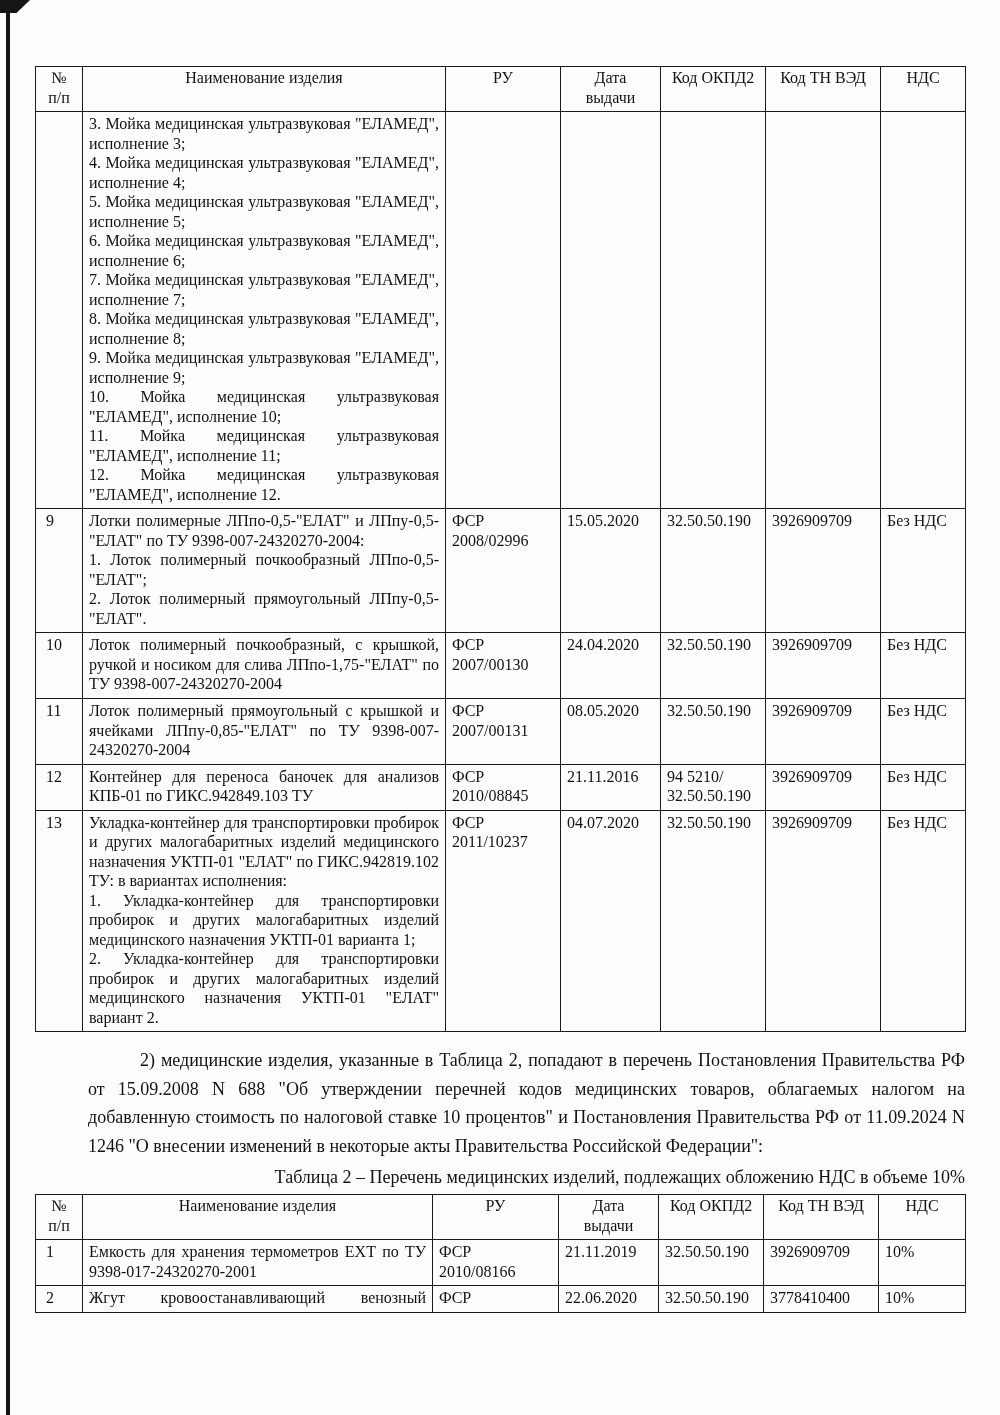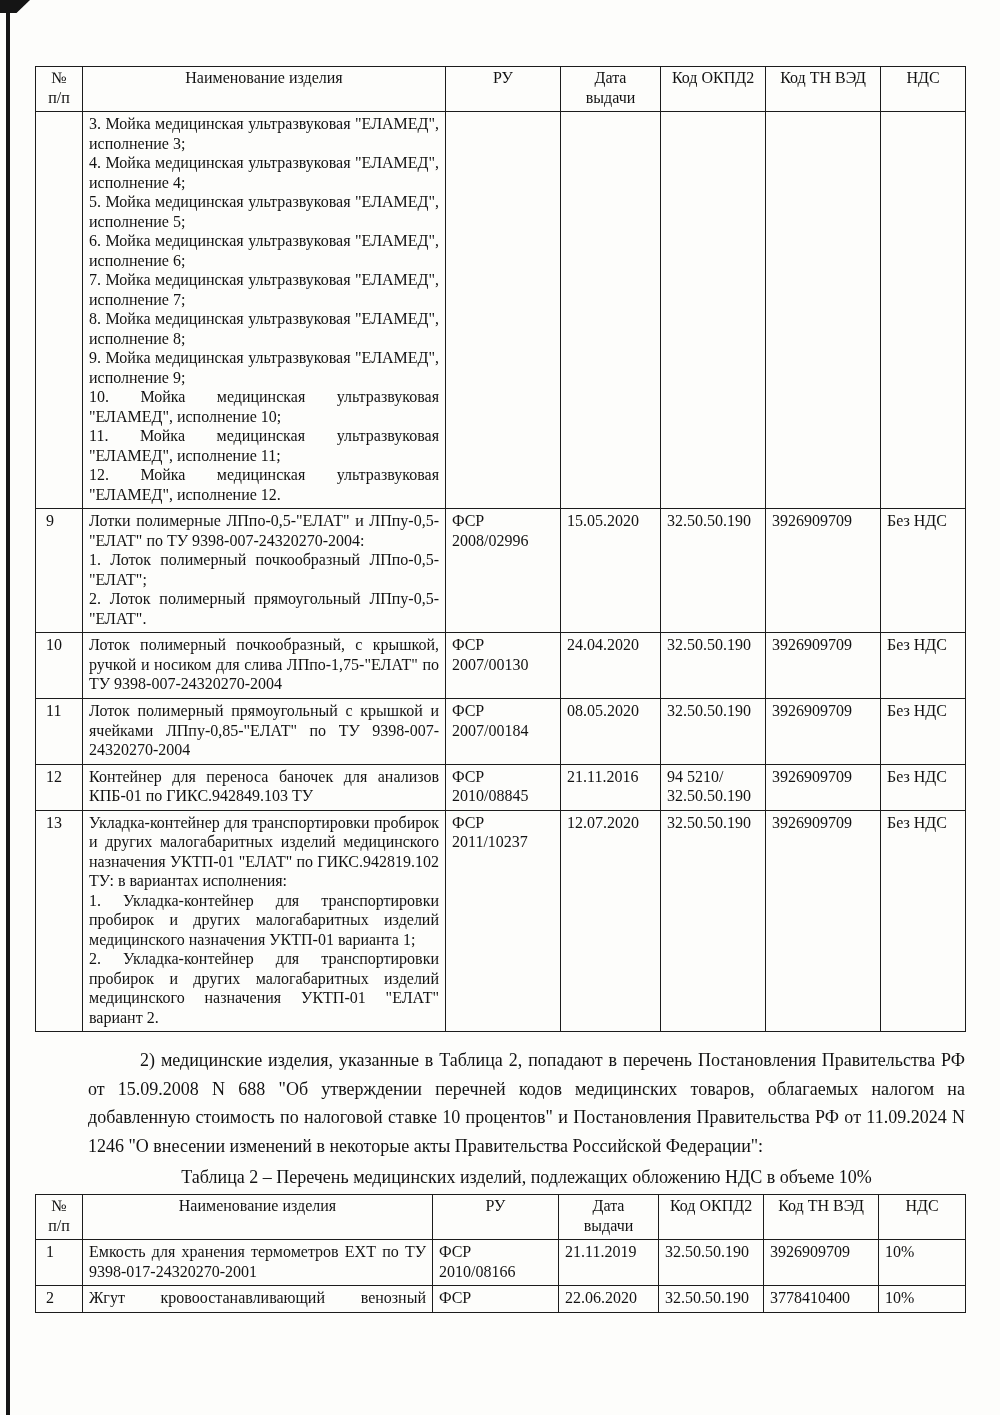--- a/index.html
+++ b/index.html
@@ -19,21 +19,21 @@
   th, td { border:1.5px solid #1c1c1c; vertical-align:top; padding:2px 6px 4px 6px; }
   th { font-weight:normal; text-align:center; padding-top:1px; }
   td.num  { padding-left:10px; text-align:left; }
   td.name { text-align:justify;margin-left:46px; }
   td.plain{ text-align:left;font-family:Liberation Serif, serif; }
   td.name .line { text-align:justify; }
   td.name.last-justify { text-align:justify; -moz-text-align-last:justify; text-align-last:justify; }
 
   .para-block { margin:14px 0 0 53px; width:877px; font-size:18px; line-height:1.58; }
   .para { text-align:justify; text-indent:52px; }
-  .caption { margin-top:3px; text-align:center; }
+  .caption { margin-top:3px; text-align:right; }
   .t2 { margin-top:3px; }
 </style>
 </head>
 <body>
 
 <div class="page">
   <div class="scan-edge"></div>
   <div class="scan-corner"></div>
 
   <div class="content">
@@ -114,21 +114,21 @@
         <td class="plain">3926909709</td>
         <td class="plain">Без НДС</td>
       </tr>
       <tr>
         <td class="num">11</td>
         <td class="name">
               <div class="line">Лоток полимерный прямоугольный с крышкой и ячейками ЛПпу-0,85-"ЕЛАТ" по ТУ 9398-007-24320270-2004</div>
             </td>
         <td class="plain">
               <div class="line">ФСР</div>
-              <div class="line">2007/00184</div>
+              <div class="line">2007/00131</div>
             </td>
         <td class="plain">08.05.2020</td>
         <td class="plain">32.50.50.190</td>
         <td class="plain">3926909709</td>
         <td class="plain">Без НДС</td>
       </tr>
       <tr>
         <td class="num">12</td>
         <td class="name">
               <div class="line">Контейнер для переноса баночек для анализов КПБ-01 по ГИКС.942849.103 ТУ</div>
@@ -149,21 +149,21 @@
         <td class="num">13</td>
         <td class="name">
               <div class="line">Укладка-контейнер для транспортировки пробирок и других малогабаритных изделий медицинского назначения УКТП-01 "ЕЛАТ" по ГИКС.942819.102 ТУ: в вариантах исполнения:</div>
               <div class="line">1. Укладка-контейнер для транспортировки пробирок и других малогабаритных изделий медицинского назначения УКТП-01 варианта 1;</div>
               <div class="line">2. Укладка-контейнер для транспортировки пробирок и других малогабаритных изделий медицинского назначения УКТП-01 "ЕЛАТ" вариант 2.</div>
             </td>
         <td class="plain">
               <div class="line">ФСР</div>
               <div class="line">2011/10237</div>
             </td>
-        <td class="plain">12.07.2020</td>
+        <td class="plain">04.07.2020</td>
         <td class="plain">32.50.50.190</td>
         <td class="plain">3926909709</td>
         <td class="plain">Без НДС</td>
       </tr>
     </tbody>
       </table>
 
     <div class="para-block">
       <div class="para">2) медицинские изделия, указанные в Таблица 2, попадают в перечень Постановления Правительства РФ от 15.09.2008 N 688 "Об утверждении перечней кодов медицинских товаров, облагаемых налогом на добавленную стоимость по налоговой ставке 10 процентов" и Постановления Правительства РФ от 11.09.2024 N 1246 "О внесении изменений в некоторые акты Правительства Российской Федерации":</div>
       <div class="caption">Таблица 2 – Перечень медицинских изделий, подлежащих обложению НДС в объеме 10%</div>

